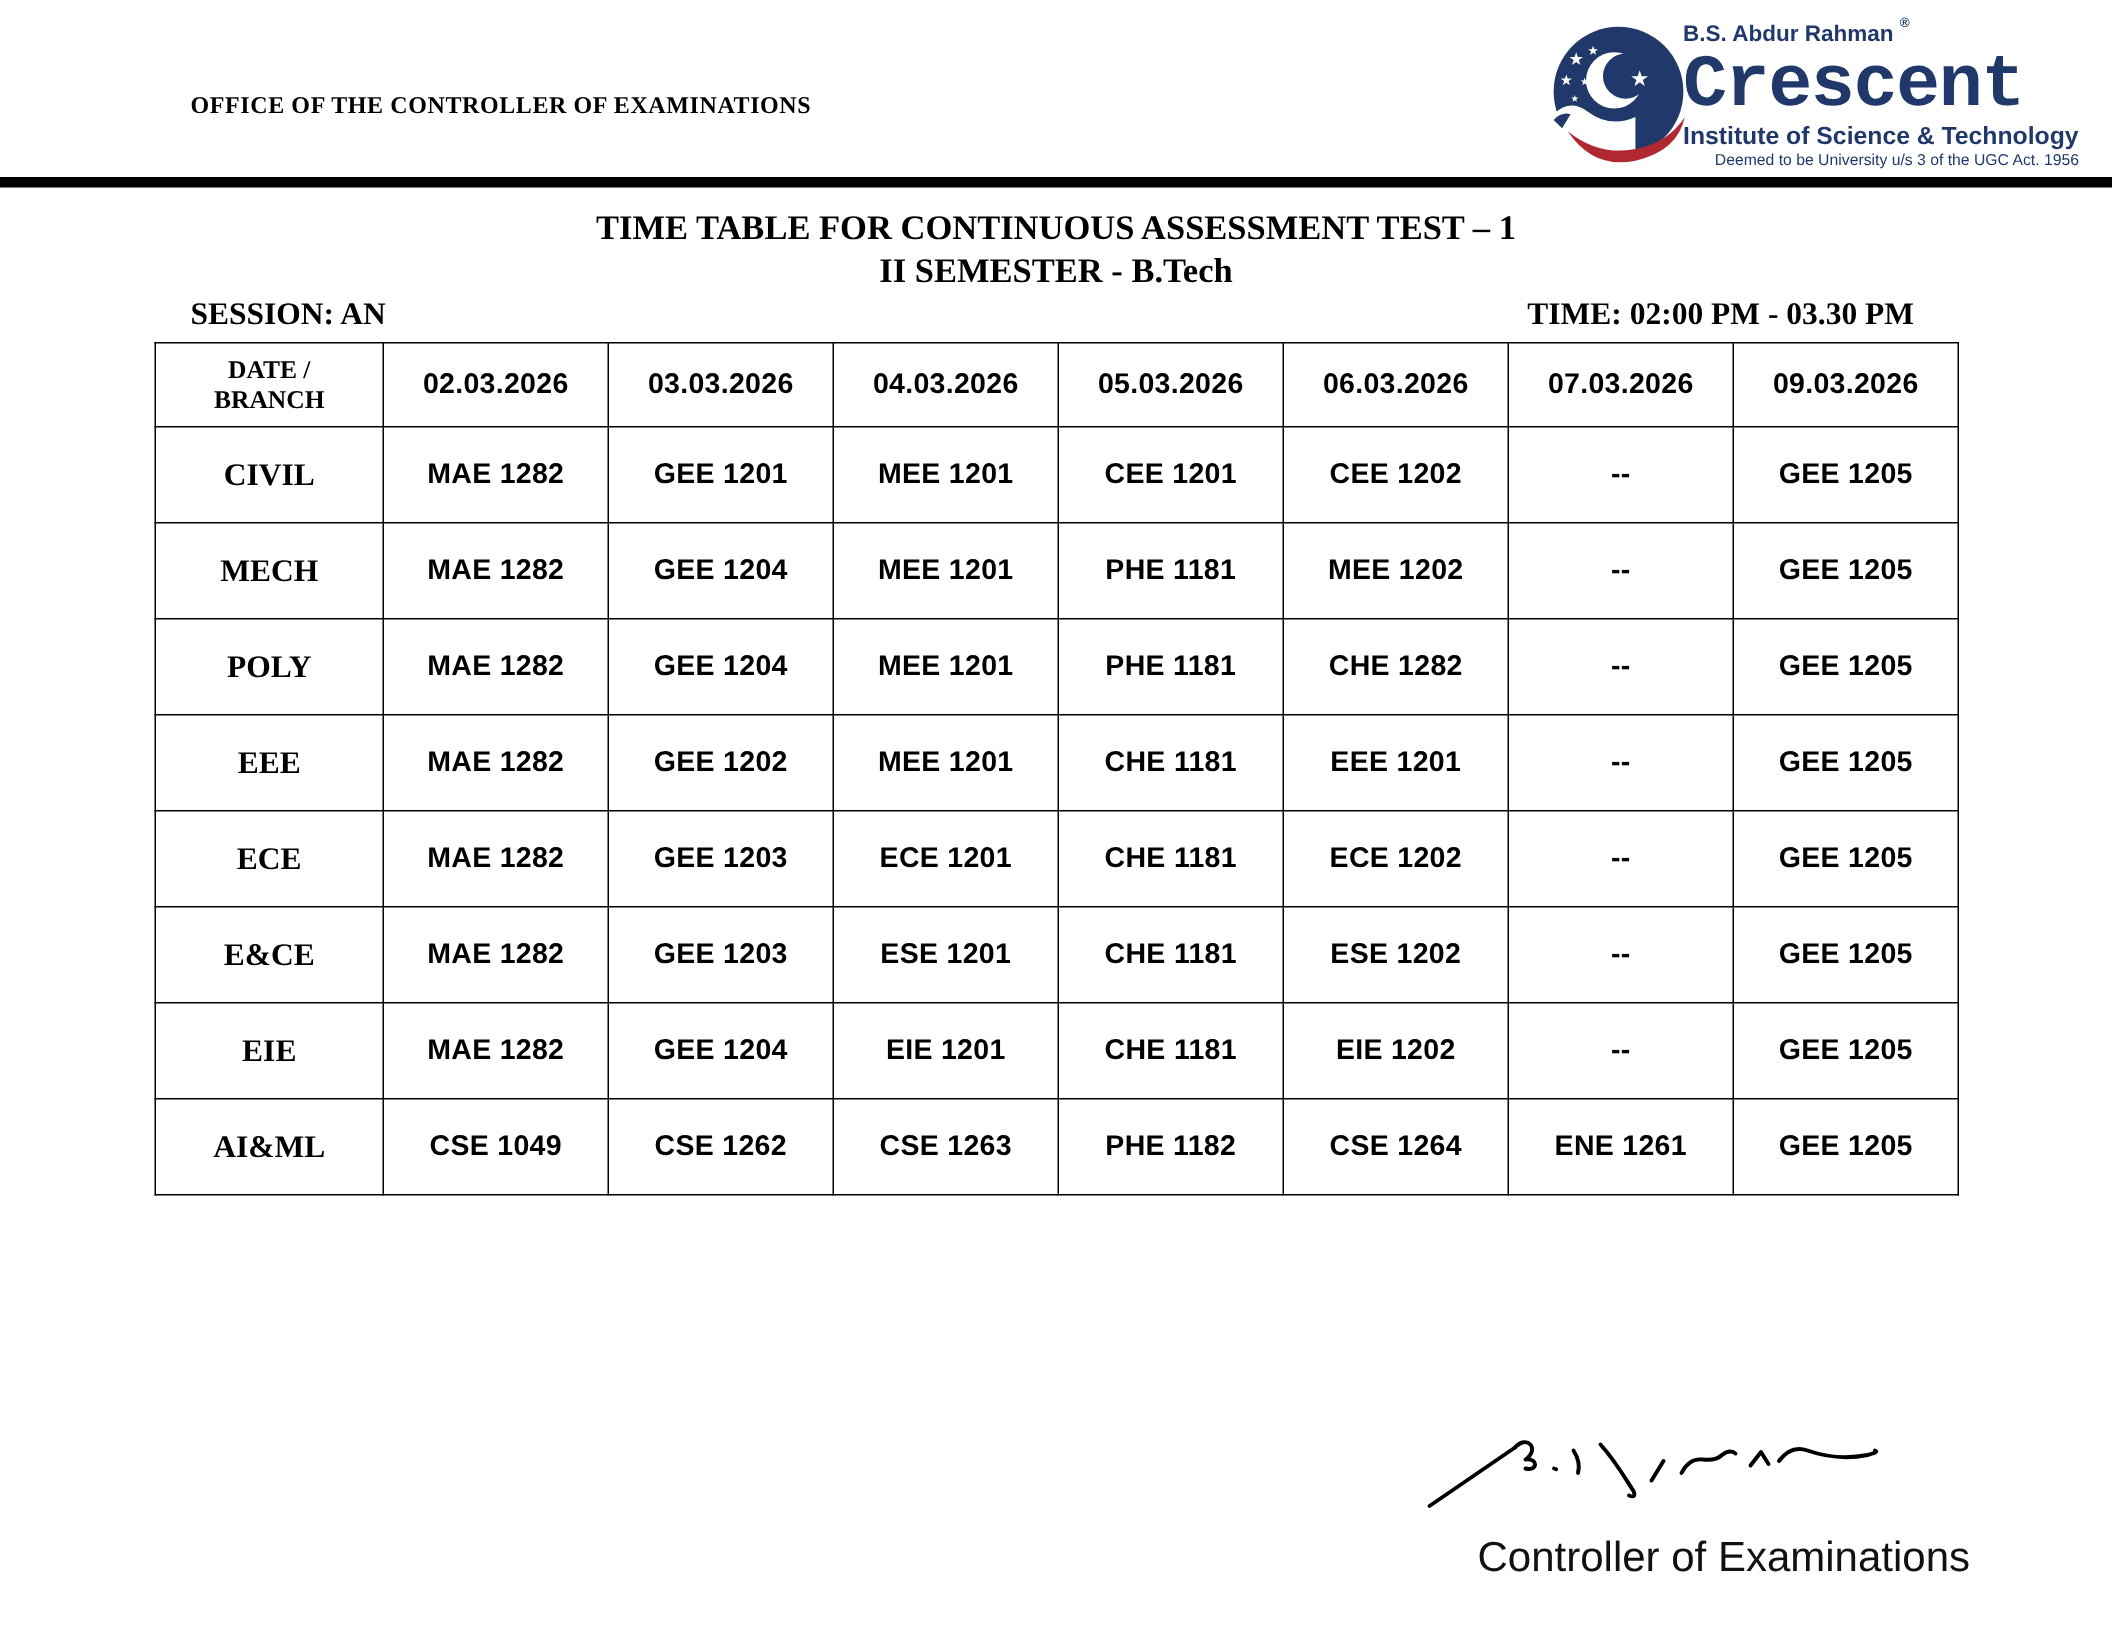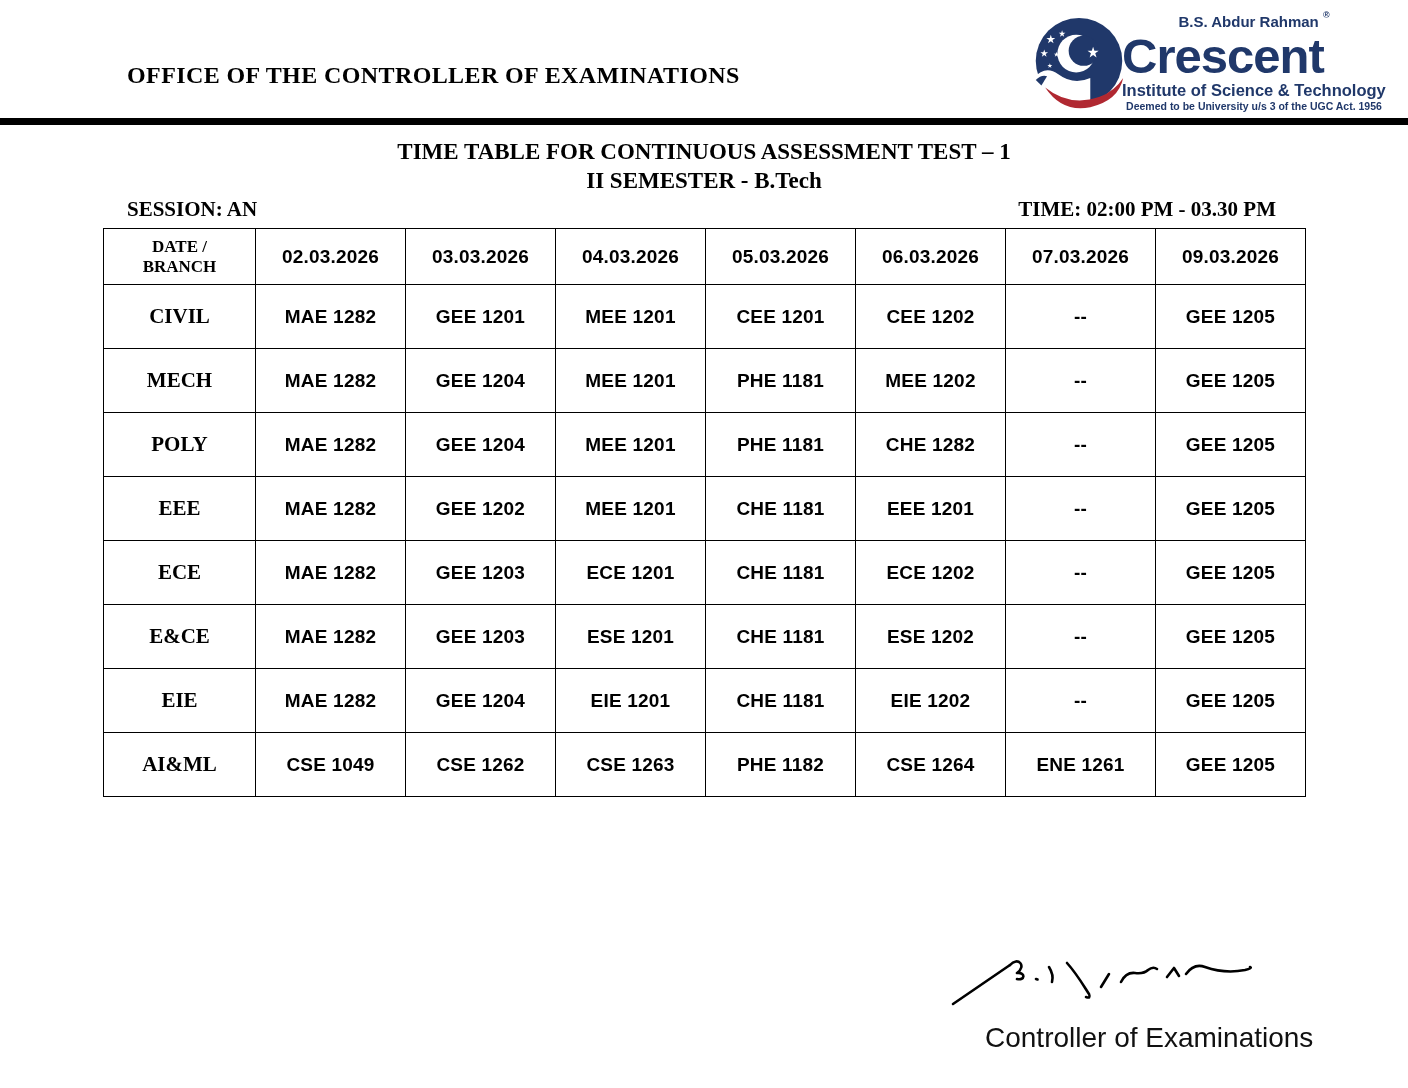--- a/index.html
+++ b/index.html
@@ -7,46 +7,46 @@
     position:relative;
     width:1408px;height:1088px;
     background:#ffffff;
     font-family:"Liberation Serif",serif;
     color:#000;
     overflow:hidden;
   }
   
   .office-title{
     position:absolute;left:127px;top:62px;
-    font-size:24px;font-weight:bold;letter-spacing:.4px;
+    font-size:16px;font-weight:bold;letter-spacing:.4px;
     font-family:"Liberation Serif",serif;
     text-align:center;
   }
   .logo{position:absolute;left:1032px;top:6px;width:356px;height:110px;}
   .logo-emblem{position:absolute;left:0;top:8px;width:94px;height:98px;}
   .logo-text{position:absolute;left:90px;top:0;width:266px;}
   .logo-pre{
-    text-align:center;font-family:"Liberation Sans",sans-serif;
+    text-align:left;font-family:"Liberation Sans",sans-serif;
     font-size:15px;font-weight:600;color:#20386a;line-height:18px;
     padding-right:2px;
   }
   .logo-reg{font-size:9px;vertical-align:9px;}
   .logo-brand{
-    font-family:Liberation Sans, sans-serif;
+    font-family:Liberation Mono, monospace;
     font-size:49px;font-weight:bold;color:#20386a;
     line-height:50px;letter-spacing:-1px;margin-top:0;
   }
   .logo-sub{
     font-family:"Liberation Sans",sans-serif;
     font-size:16.5px;font-weight:600;color:#20386a;line-height:19px;
   }
   .logo-tag{
     font-family:"Liberation Sans",sans-serif;
-    font-size:10.5px;font-weight:700;color:#20386a;line-height:13px;
-    text-align:center;padding-right:2px;
+    font-size:10.5px;font-weight:400;color:#20386a;line-height:13px;
+    text-align:right;padding-right:2px;
   }
   .top-rule{position:absolute;left:0;top:118px;width:1408px;height:7px;background:#000;}
   
   .doc-title-1{position:absolute;left:0;top:139px;width:100%;text-align:center;
     font-size:23px;font-weight:bold;}
   .doc-title-2{position:absolute;left:0;top:168px;width:100%;text-align:center;
     font-size:23px;font-weight:bold;}
   .session{position:absolute;left:127px;top:197px;font-size:21px;font-weight:bold;}
   .time{position:absolute;right:132px;top:197px;font-size:21px;font-weight:bold;}
   

